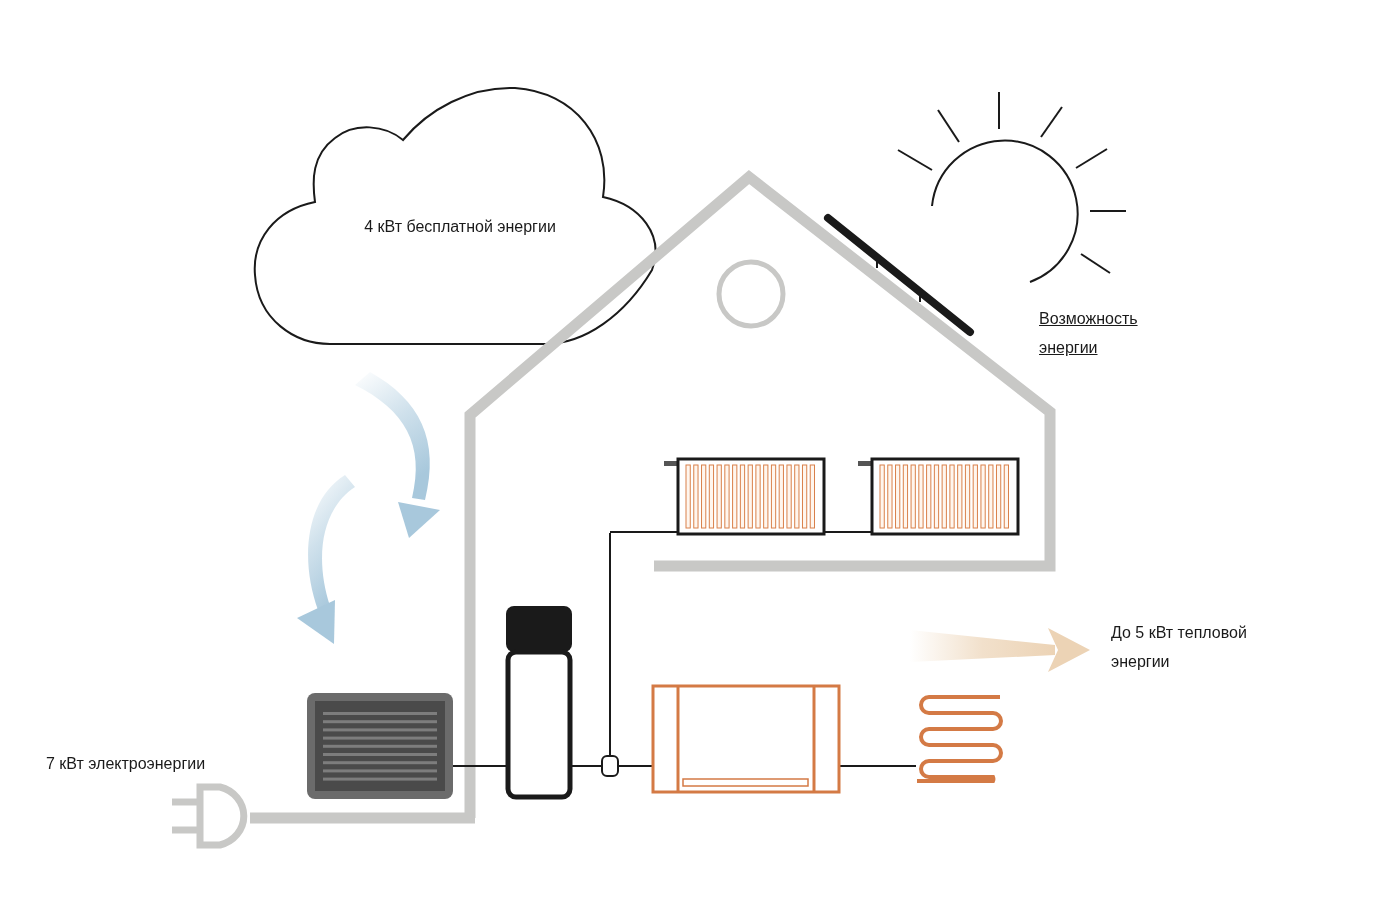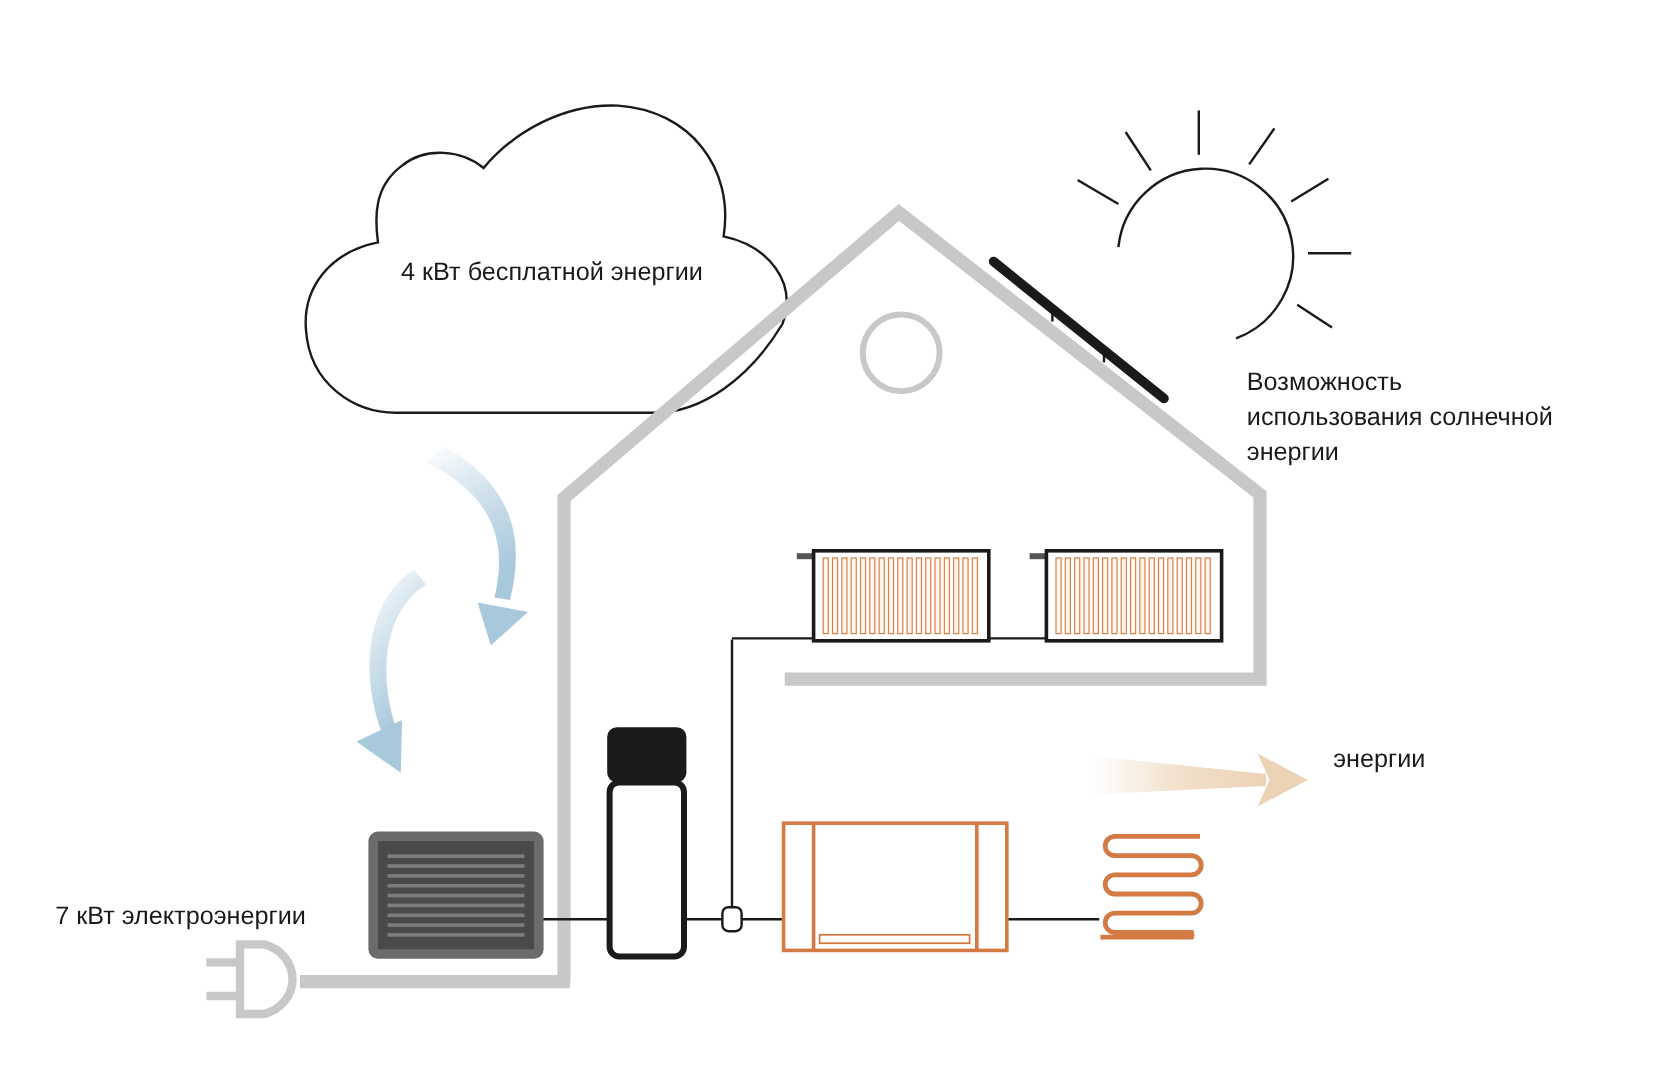--- a/index.html
+++ b/index.html
@@ -1,21 +1,21 @@
 <!DOCTYPE html>
 <html><head>
   <meta charset="utf-8">
   <style>
     html, body { margin: 0; padding: 0; background: #ffffff; }
     body { width: 1400px; height: 900px; position: relative; overflow: hidden; font-family: "Liberation Sans", sans-serif; }
     svg#diagram { position: absolute; left: 0; top: 0; }
-    .label { position: absolute; color: #1a1a1a; font-size: 21px; line-height: 29px; font-family: "Liberation Sans", sans-serif; }
+    .label { position: absolute; color: #1a1a1a; font-size: 16px; line-height: 29px; font-family: "Liberation Sans", sans-serif; }
     .label div { white-space: nowrap; }
     #cloud-label { left: 255px; top: 212px; width: 410px; text-align: center; }
-    #solar-label { left: 1039px; top: 304px; }
+    #solar-label { left: 1039px; top: 304px; text-decoration: underline; }
     #heat-label { left: 1111px; top: 618px; }
     #electric-label { left: 46px; top: 749px; }
   </style>
 </head>
 <body>
 
 <svg id="diagram" width="1400" height="900" viewBox="0 0 1400 900" xmlns="http://www.w3.org/2000/svg">
   <defs>
     <linearGradient id="airGrad1" x1="0" y1="0" x2="0.4" y2="1">
       <stop offset="0" stop-color="#a8c8dc" stop-opacity="0"></stop>
@@ -167,23 +167,23 @@
     <line x1="172" y1="830" x2="200" y2="830"></line>
   </g>
 </svg>
 
 <div class="label" id="cloud-label">
   <div>4 кВт бесплатной энергии</div>
 </div>
 
 <div class="label" id="solar-label">
   <div>Возможность</div>
-  <div>использования солнечной</div>
   <div>энергии</div>
 </div>
 
 <div class="label" id="heat-label">
+  <div>До 5 кВт тепловой</div>
   <div>энергии</div>
 </div>
 
 <div class="label" id="electric-label">
   <div>7 кВт электроэнергии</div>
 </div>
 
 </body></html>

